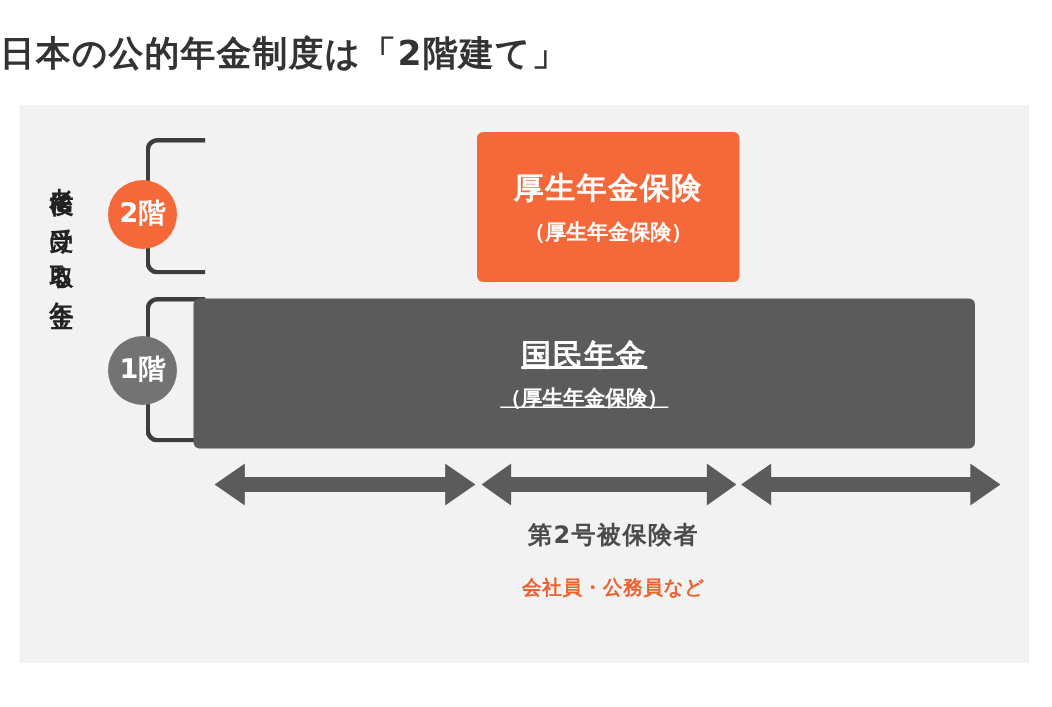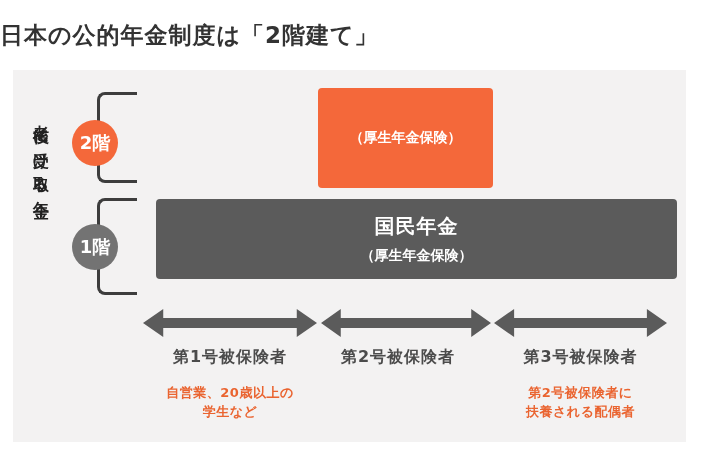--- a/index.html
+++ b/index.html
@@ -83,38 +83,39 @@
     gap: 7px;
     text-align: center;
   }
   .tier-box .box-title { font-size: 20px; font-weight: 700; letter-spacing: 1px; }
   .tier-box .box-subtitle { font-size: 14px; font-weight: 700; }
   .tier-box.tier2 {
     left: 305px; top: 18px; width: 175px; height: 100px;
     background: #f4683a;
   }
   .tier-box.tier1 {
-    left: 143px; top: 129px; width: 521px; height: 80px;
+    left: 116px; top: 129px; width: 521px; height: 100px;
     background: #5b5b5b;
+    text-decoration: underline;
   }
   .arrow {
     position: absolute;
     top: 238px;
     height: 30px;
   }
   .arrow.a0 { left: 130px; width: 174px; }
   .arrow.a1 { left: 308px; width: 170px; }
   .arrow.a2 { left: 481px; width: 173px; }
   .cat-col {
     position: absolute;
     top: 277px;
     text-align: center;
   }
   .cat-col.c0 { left: 130px; width: 174px; }
-  .cat-col.c1 { left: 300px; width: 170px; }
+  .cat-col.c1 { left: 311px; width: 170px; }
   .cat-col.c2 { left: 481px; width: 173px; }
   .cat-label {
     font-size: 16px;
     font-weight: 700;
     color: #4b4b4b;
     letter-spacing: 1px;
   }
   .cat-desc {
     margin-top: 16px;
     font-size: 13px;
@@ -132,48 +133,40 @@
 
   <div class="title">日本の公的年金制度は「2階建て」</div>
 
   <div class="panel">
 
     <div class="side-label">老後に受け取る年金</div>
 
     <div class="bracket tier2"></div>
     <div class="badge tier2">2階</div>
     <div class="tier-box tier2">
+      <div class="box-title">厚生年金保険</div>
       <div class="box-subtitle">（厚生年金保険）</div>
     </div>
 
     <div class="bracket tier1"></div>
     <div class="badge tier1">1階</div>
     <div class="tier-box tier1">
       <div class="box-title">国民年金</div>
       <div class="box-subtitle">（厚生年金保険）</div>
     </div>
 
     <svg class="arrow a0" viewBox="0 0 172 30" preserveAspectRatio="none">
       <polygon points="0,15 20,1 20,10 152,10 152,1 172,15 152,29 152,20 20,20 20,29" fill="#5b5b5b"></polygon>
     </svg>
     <svg class="arrow a1" viewBox="0 0 172 30" preserveAspectRatio="none">
       <polygon points="0,15 20,1 20,10 152,10 152,1 172,15 152,29 152,20 20,20 20,29" fill="#5b5b5b"></polygon>
     </svg>
     <svg class="arrow a2" viewBox="0 0 172 30" preserveAspectRatio="none">
       <polygon points="0,15 20,1 20,10 152,10 152,1 172,15 152,29 152,20 20,20 20,29" fill="#5b5b5b"></polygon>
     </svg>
 
-    <div class="cat-col c0">
-      <div class="cat-label">第1号被保険者</div>
-      <div class="cat-desc">自営業、20歳以上の
-学生など</div>
-    </div>
     <div class="cat-col c1">
       <div class="cat-label">第2号被保険者</div>
-    </div>
-    <div class="cat-col c2">
-      <div class="cat-label">第3号被保険者</div>
-      <div class="cat-desc">第2号被保険者に
-扶養される配偶者</div>
+      <div class="cat-desc">会社員・公務員など</div>
     </div>
 
   </div>
 </div>
 
 </body></html>

